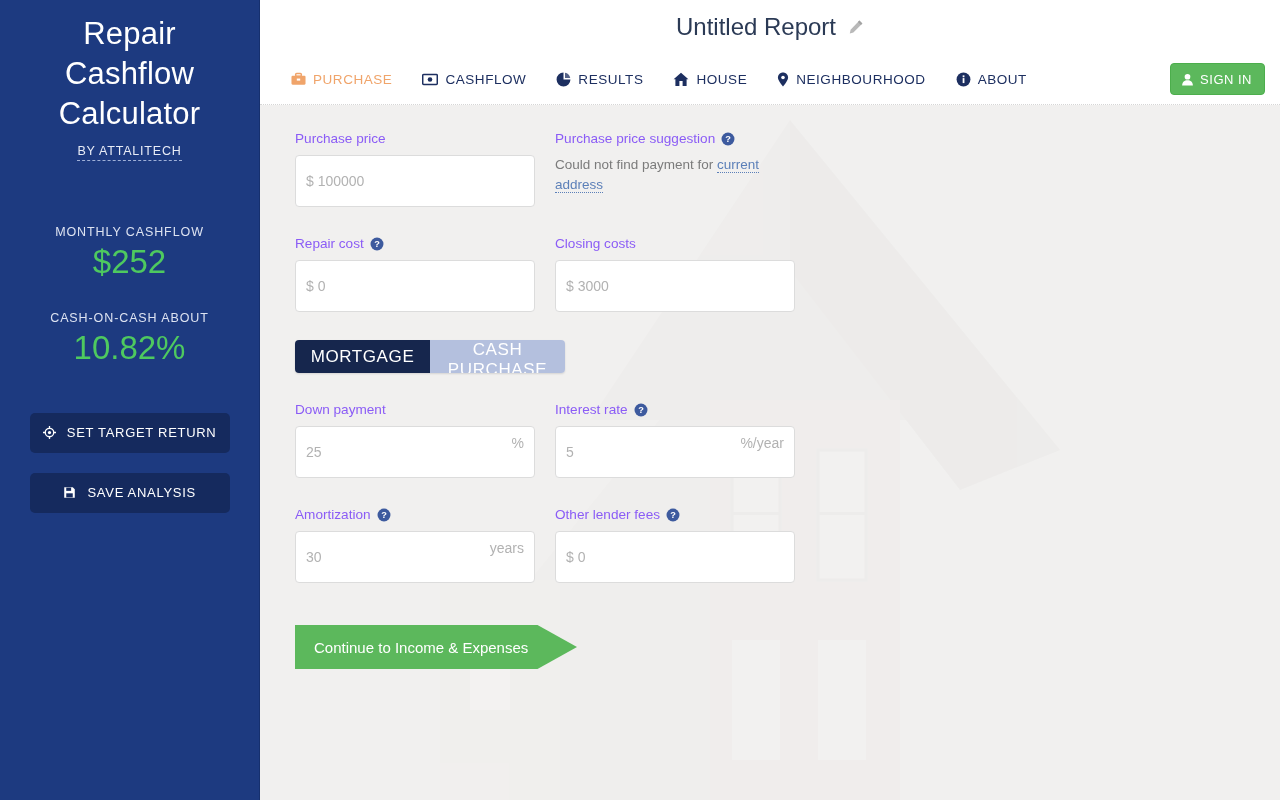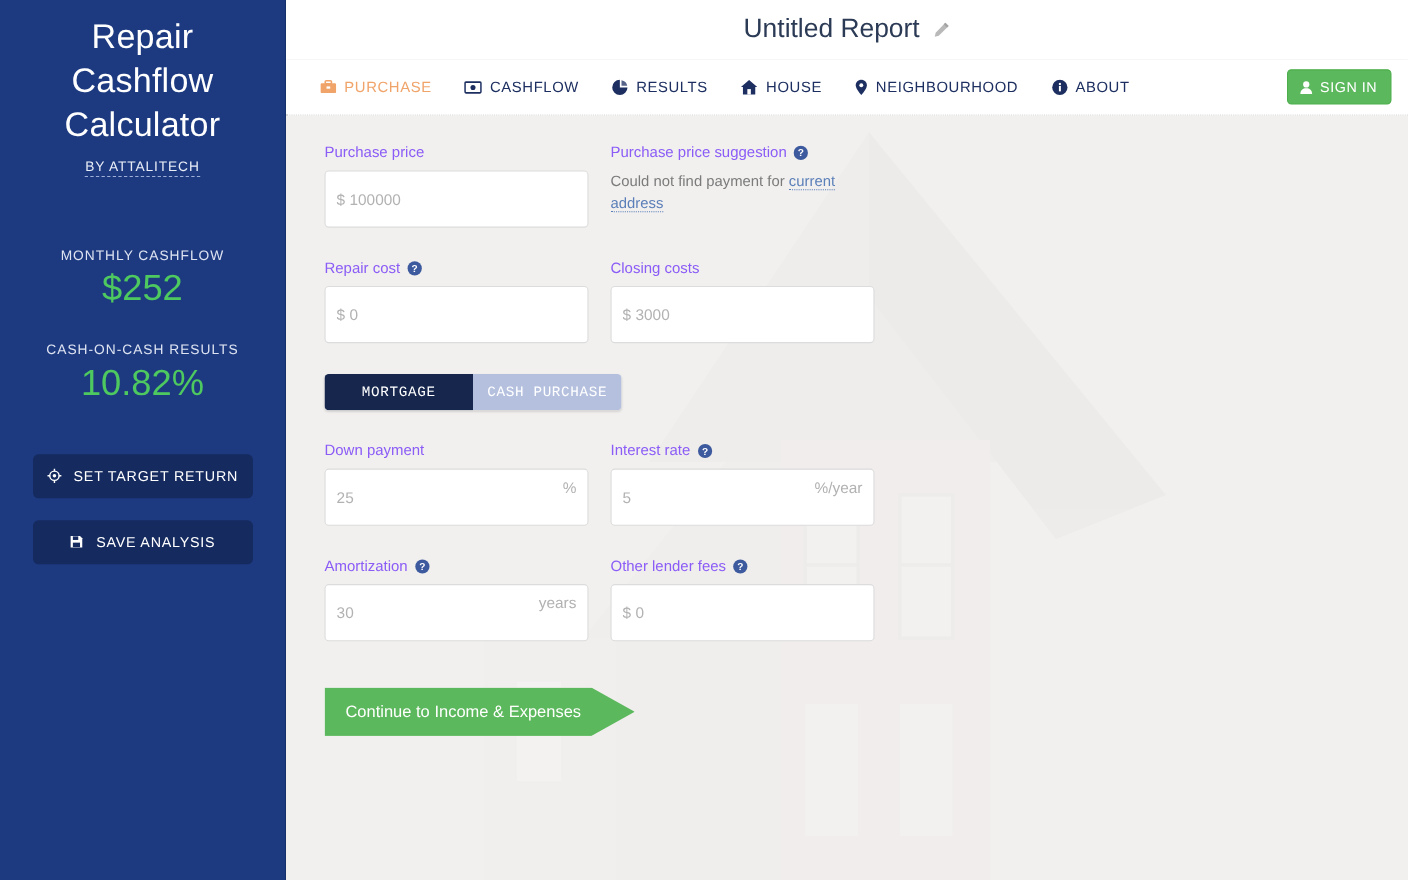--- a/index.html
+++ b/index.html
@@ -188,24 +188,24 @@
     cursor: pointer;
   }
 
   
   #toggle-row { margin-top: 28px; display: flex; width: 270px;
     box-shadow: 0 1px 2px rgba(0,0,0,0.12); border-radius: 4px; overflow: hidden; }
   .toggle-btn {
     flex: 1;
     height: 33px;
     border: none;
-    font-size: 13px;
+    font-size: 17px;
     letter-spacing: 0.6px;
     cursor: pointer;
-    font-family: Liberation Mono, monospace;
+    font-family: Liberation Sans, sans-serif;
   }
   .toggle-btn.on  { background: #16264d; color: #ffffff; }
   .toggle-btn.off { background: #b4c0de; color: #ffffff; }
 
   
   #continue-btn {
     margin-top: 42px;
     width: 282px; height: 44px;
     background: #5cb85c;
     border: none;
@@ -229,21 +229,21 @@
     <div>Calculator</div>
   </div>
   <div><span id="brand-sub">BY ATTALITECH</span></div>
 
   <div class="stat-block" id="stat1">
     <div class="stat-label">MONTHLY CASHFLOW</div>
     <div class="stat-value">$252</div>
   </div>
 
   <div class="stat-block" id="stat2">
-    <div class="stat-label">CASH-ON-CASH RESULTS</div>
+    <div class="stat-label">CASH-ON-CASH ABOUT</div>
     <div class="stat-value">10.82%</div>
   </div>
 
   <button class="side-btn" id="btn-target">
     <span class="bi">
       <svg width="13" height="13" viewBox="0 0 16 16">
           <circle cx="8" cy="8" r="5.2" fill="none" stroke="#fff" stroke-width="1.6"></circle>
           <circle cx="8" cy="8" r="2" fill="#fff"></circle>
           <path d="M8 0v3M8 13v3M0 8h3M13 8h3" stroke="#fff" stroke-width="1.6"></path>
         </svg>

